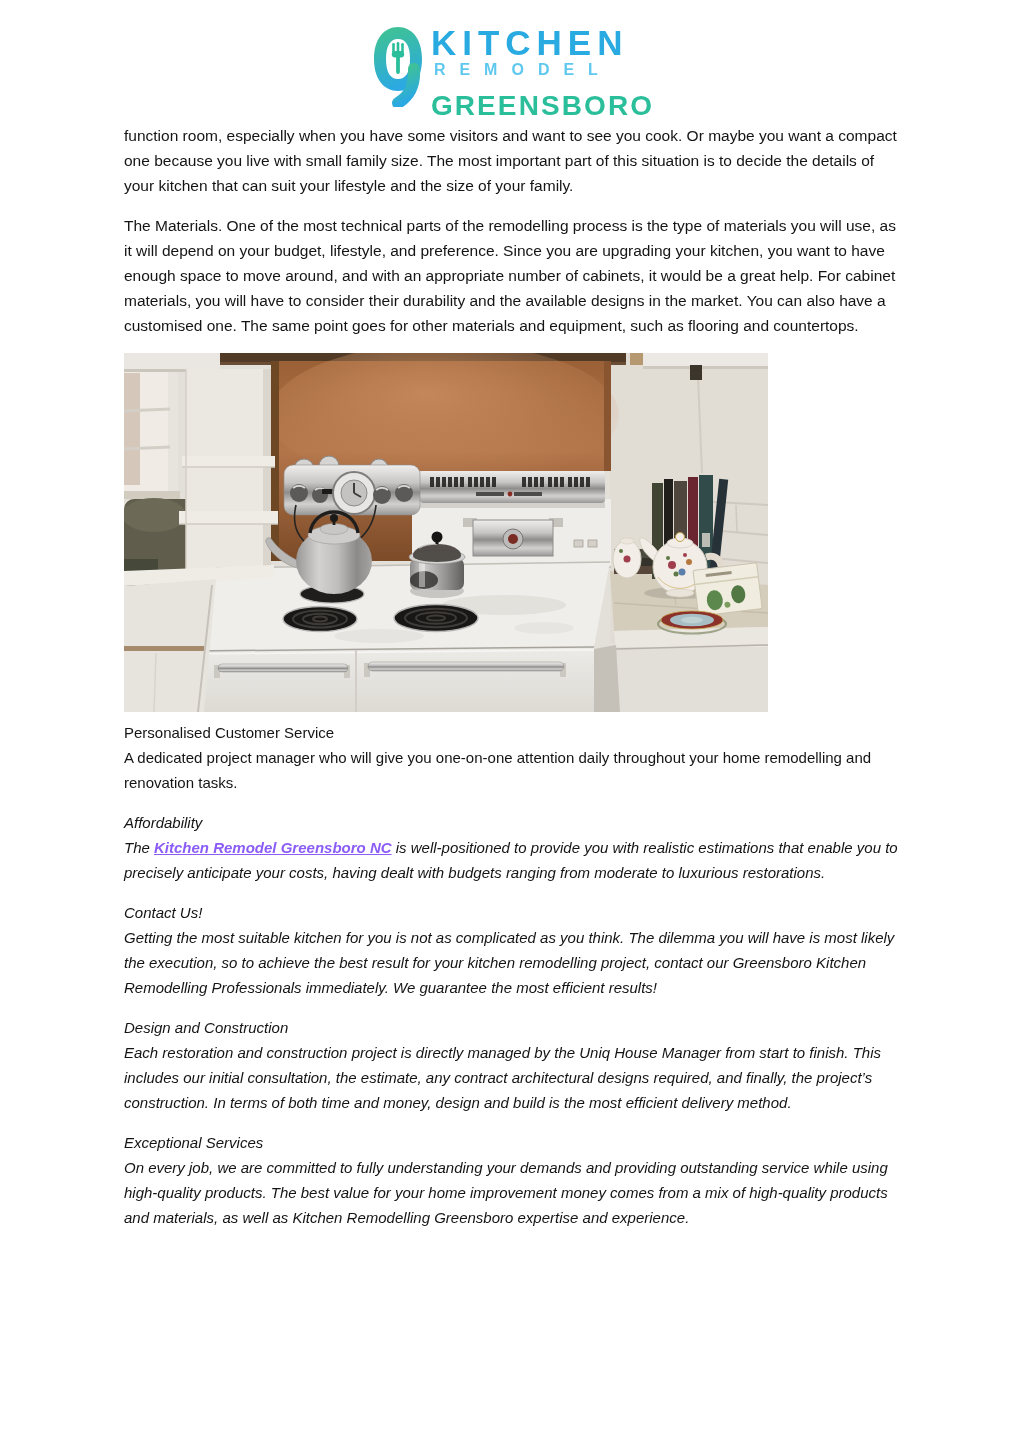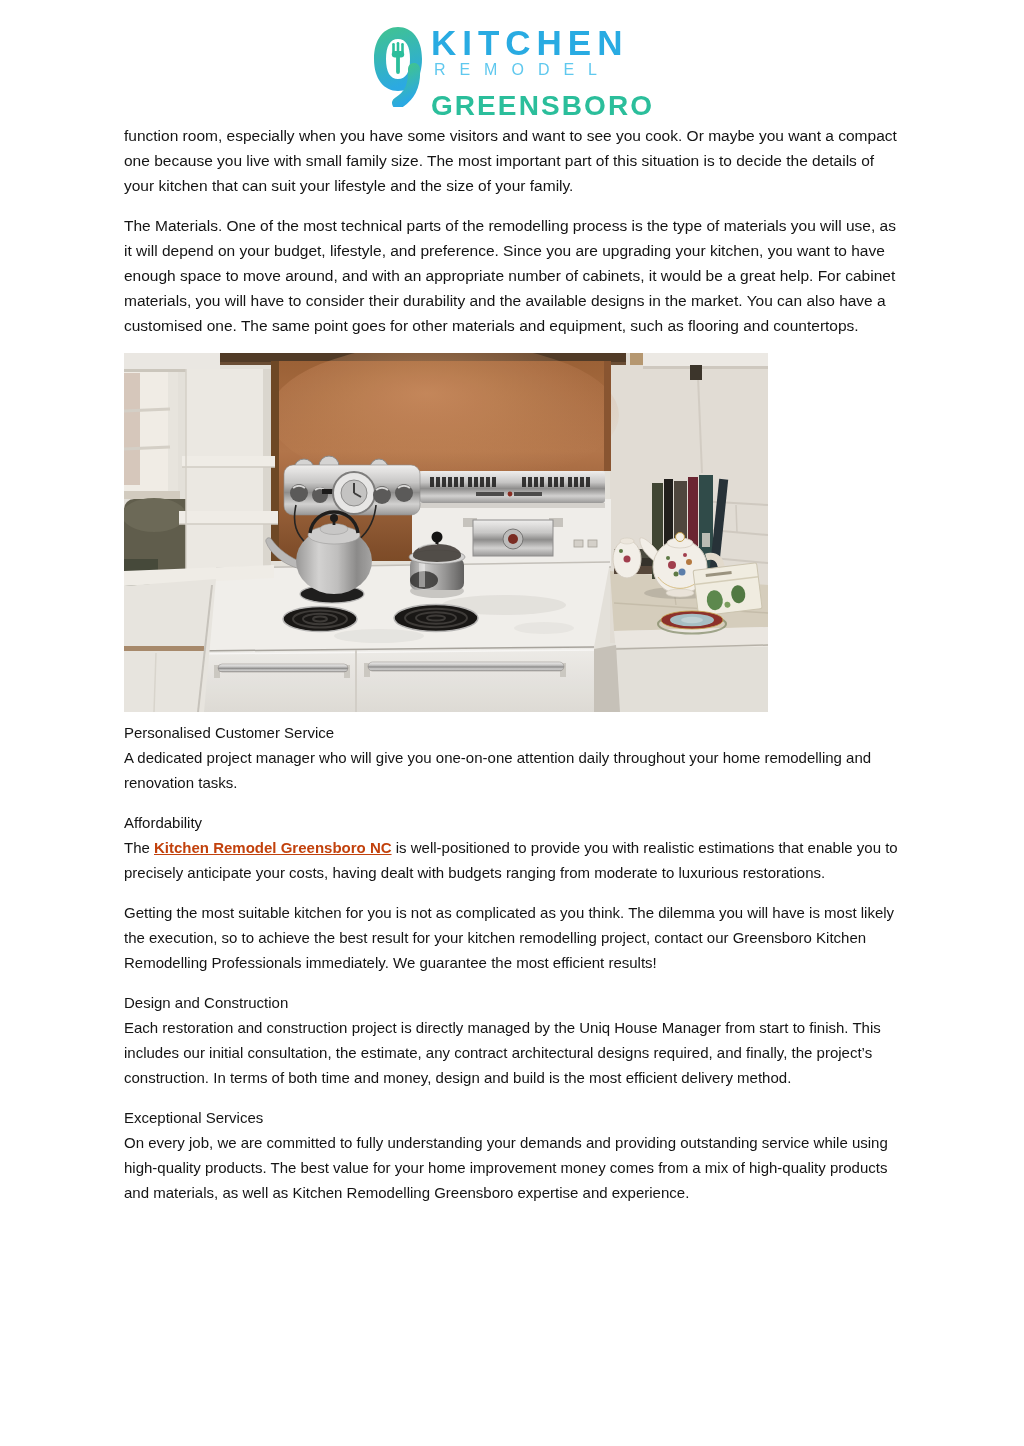--- a/index.html
+++ b/index.html
@@ -3,31 +3,31 @@
 <meta charset="utf-8">
 <style>
   html,body{margin:0;padding:0;background:#ffffff;}
   body{font-family:"Liberation Sans","DejaVu Sans",sans-serif;color:#141414;}
   .page{width:1024px;height:1446px;box-sizing:border-box;padding:25px 124px 0 124px;overflow:hidden;background:#fff;border-radius:25px;}
   
   .logo{display:flex;align-items:flex-start;justify-content:center;gap:5px;height:84px;margin-bottom:14px;}
   .logo-icon{width:56px;height:82px;display:block;}
   .logo-text{margin-top:1px;}
   .logo-l1{font-size:35px;font-weight:700;letter-spacing:6px;line-height:33px;color:#29ABE2;}
-  .logo-l2{font-size:16px;font-weight:400;letter-spacing:14px;line-height:16px;color:#5FC8EE;margin-top:3px;padding-left:3px;}
+  .logo-l2{font-size:16px;font-weight:700;letter-spacing:14px;line-height:16px;color:#5FC8EE;margin-top:3px;padding-left:3px;}
   .logo-l3{font-size:28px;font-weight:700;letter-spacing:2.1px;line-height:27px;color:#2BBE9B;margin-top:14px;}
   
   .content{width:776px;}
   p.intro{margin:6px 0 15px 0;font-size:15.5px;line-height:25px;}
   figure{margin:0;line-height:0;}
   .photo-frame{width:644px;height:359px;display:block;}
   section{margin:8px 0 15px 0;}
-  section + section{margin-top:0;}
+  section + section{margin-top:0;font-style:italic;}
   .h,.b{font-size:15px;line-height:25px;}
-  a.doc-link{color:#c2410c;font-weight:700;text-decoration:underline;cursor:pointer;}
+  a.doc-link{color:#8b5cf6;font-weight:700;text-decoration:underline;cursor:pointer;}
 </style>
 </head>
 <body>
 
 <div class="page">
 
   <header class="logo">
     <svg class="logo-icon" viewBox="0 0 56 82" aria-hidden="true">
       <defs>
         <linearGradient id="gLogo" x1="0%" y1="0%" x2="25%" y2="100%">
@@ -362,20 +362,21 @@
       <div class="h">Personalised Customer Service</div>
       <div class="b">A dedicated project manager who will give you one-on-one attention daily throughout your home remodelling and renovation tasks.</div>
     </section>
 
     <section>
       <div class="h">Affordability</div>
       <div class="b"><span>The </span><a class="doc-link" href="#">Kitchen Remodel Greensboro NC</a><span> is well-positioned to provide you with realistic estimations that enable you to precisely anticipate your costs, having dealt with budgets ranging from moderate to luxurious restorations.</span></div>
     </section>
 
     <section>
+      <div class="h">Contact Us!</div>
       <div class="b">Getting the most suitable kitchen for you is not as complicated as you think. The dilemma you will have is most likely the execution, so to achieve the best result for your kitchen remodelling project, contact our Greensboro Kitchen Remodelling Professionals immediately. We guarantee the most efficient results!</div>
     </section>
 
     <section>
       <div class="h">Design and Construction</div>
       <div class="b">Each restoration and construction project is directly managed by the Uniq House Manager from start to finish. This includes our initial consultation, the estimate, any contract architectural designs required, and finally, the project’s construction. In terms of both time and money, design and build is the most efficient delivery method.</div>
     </section>
 
     <section>
       <div class="h">Exceptional Services</div>

